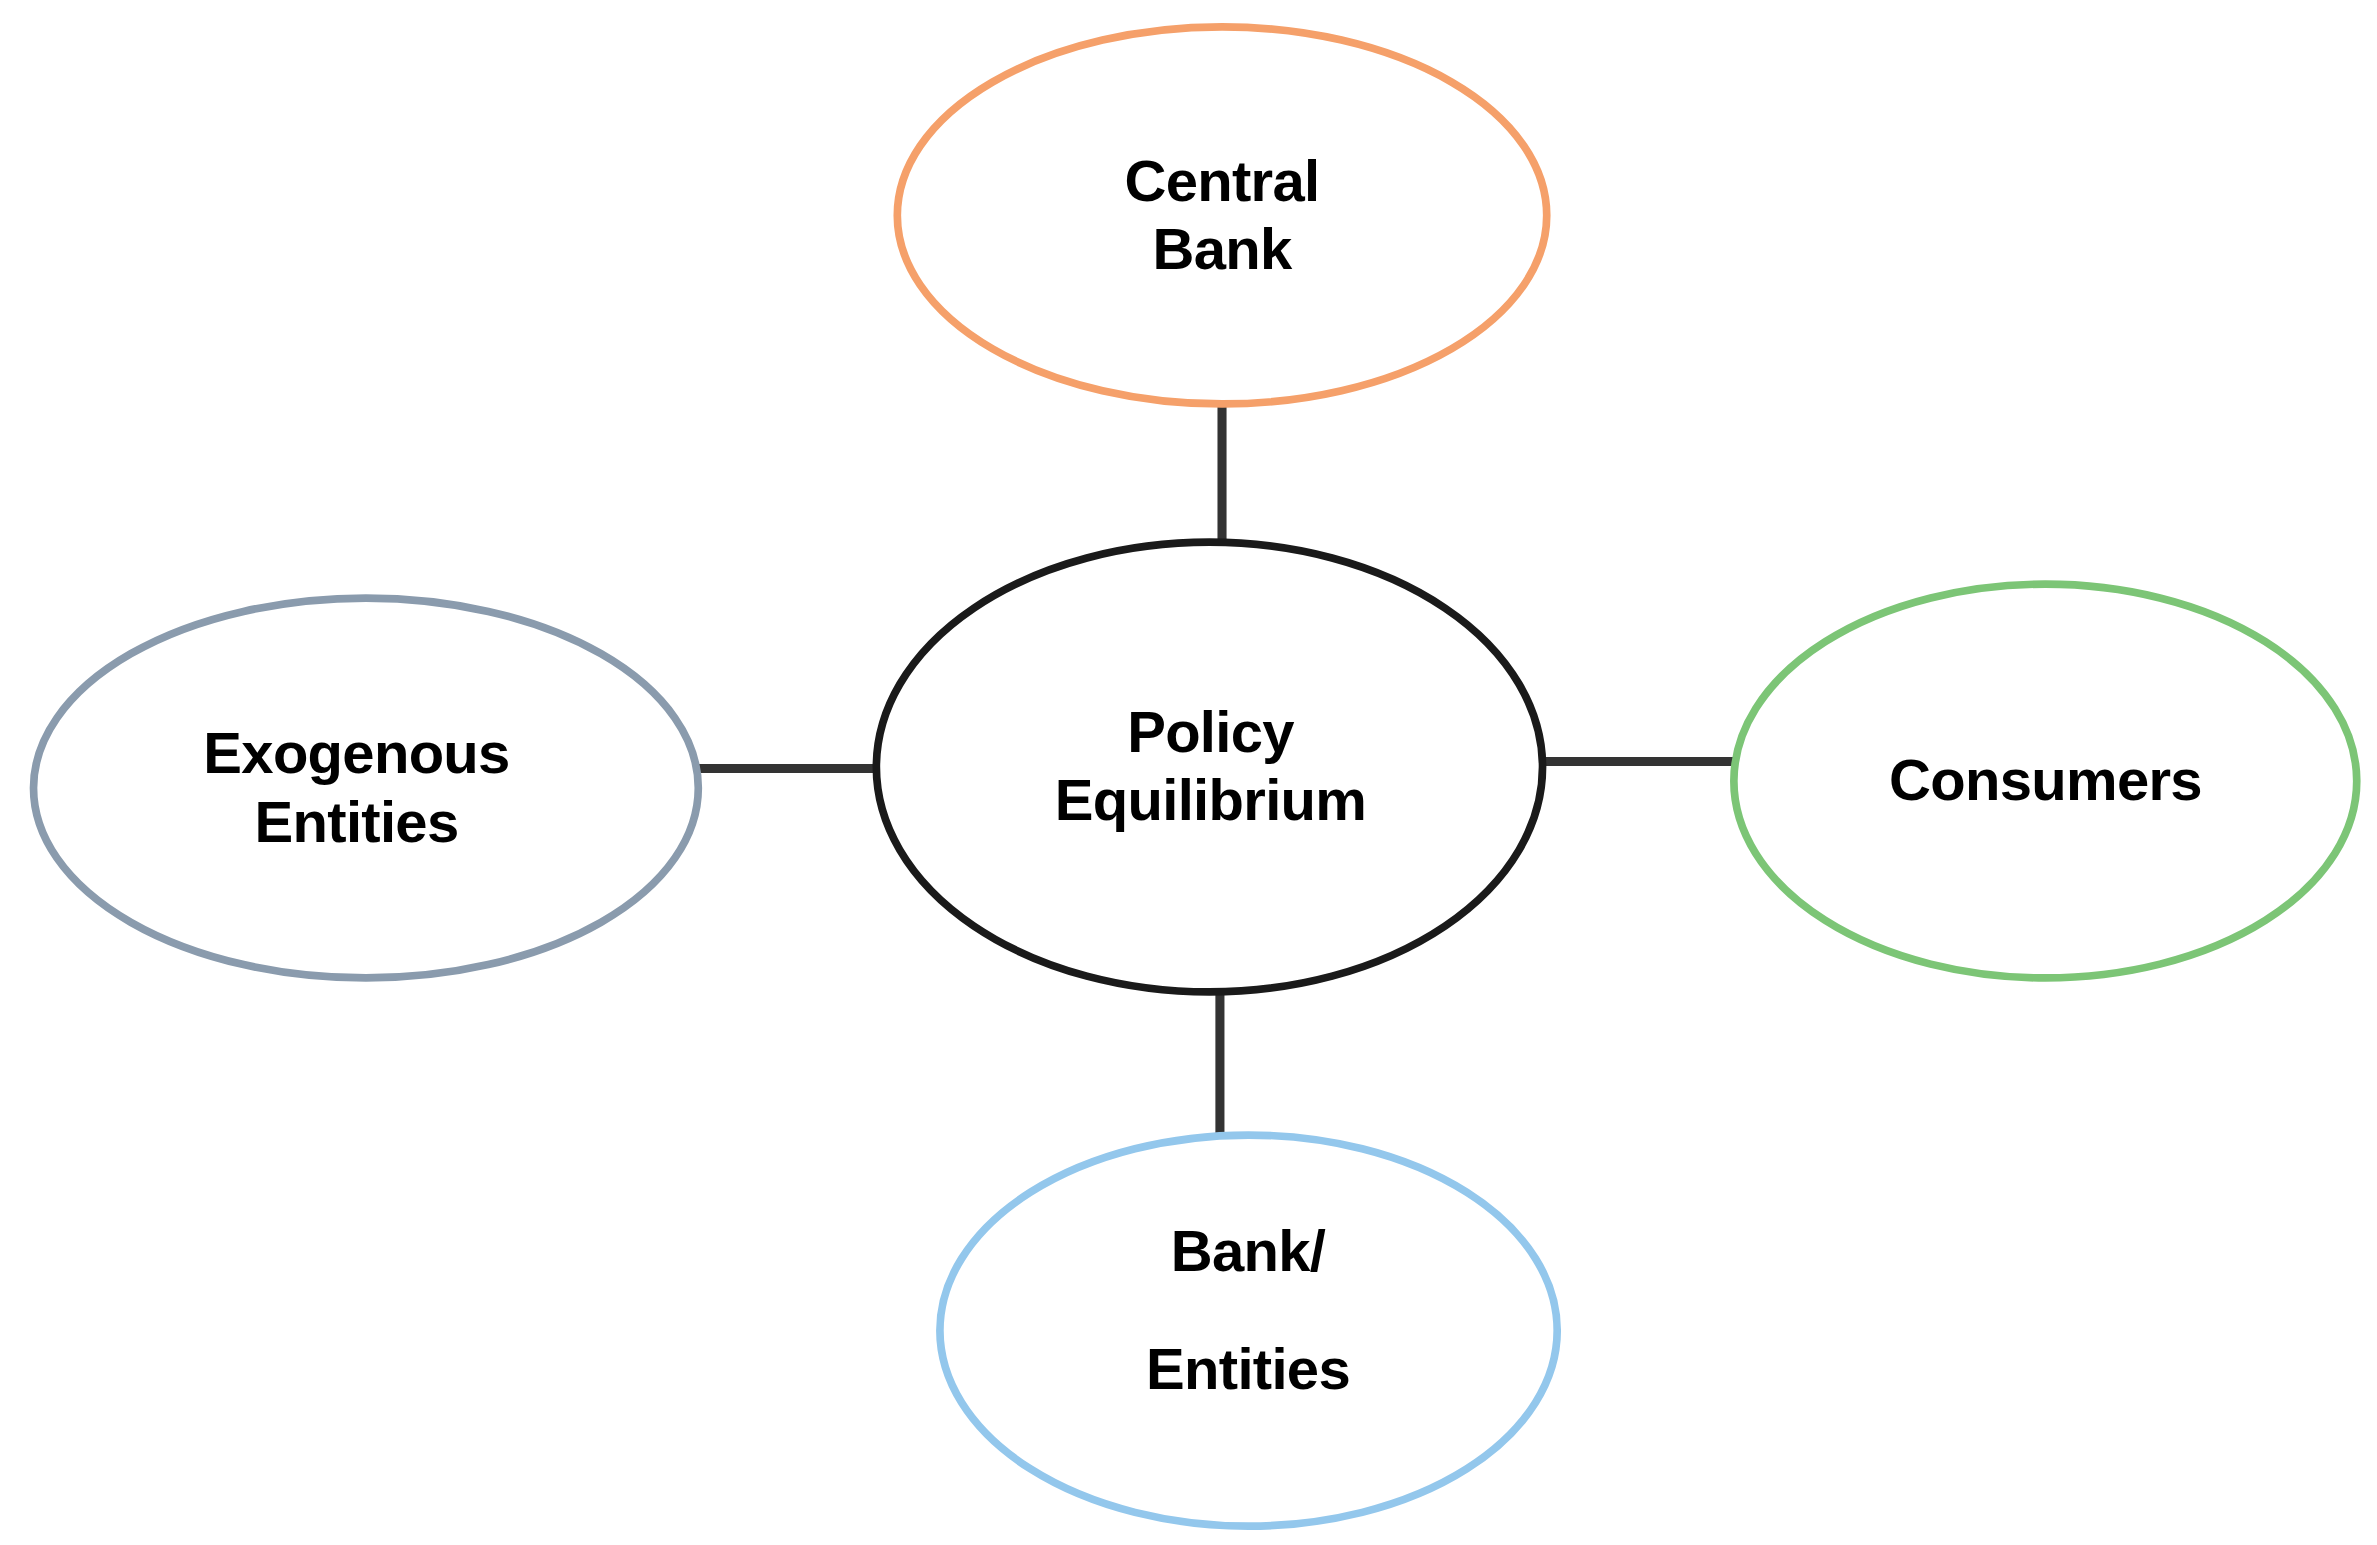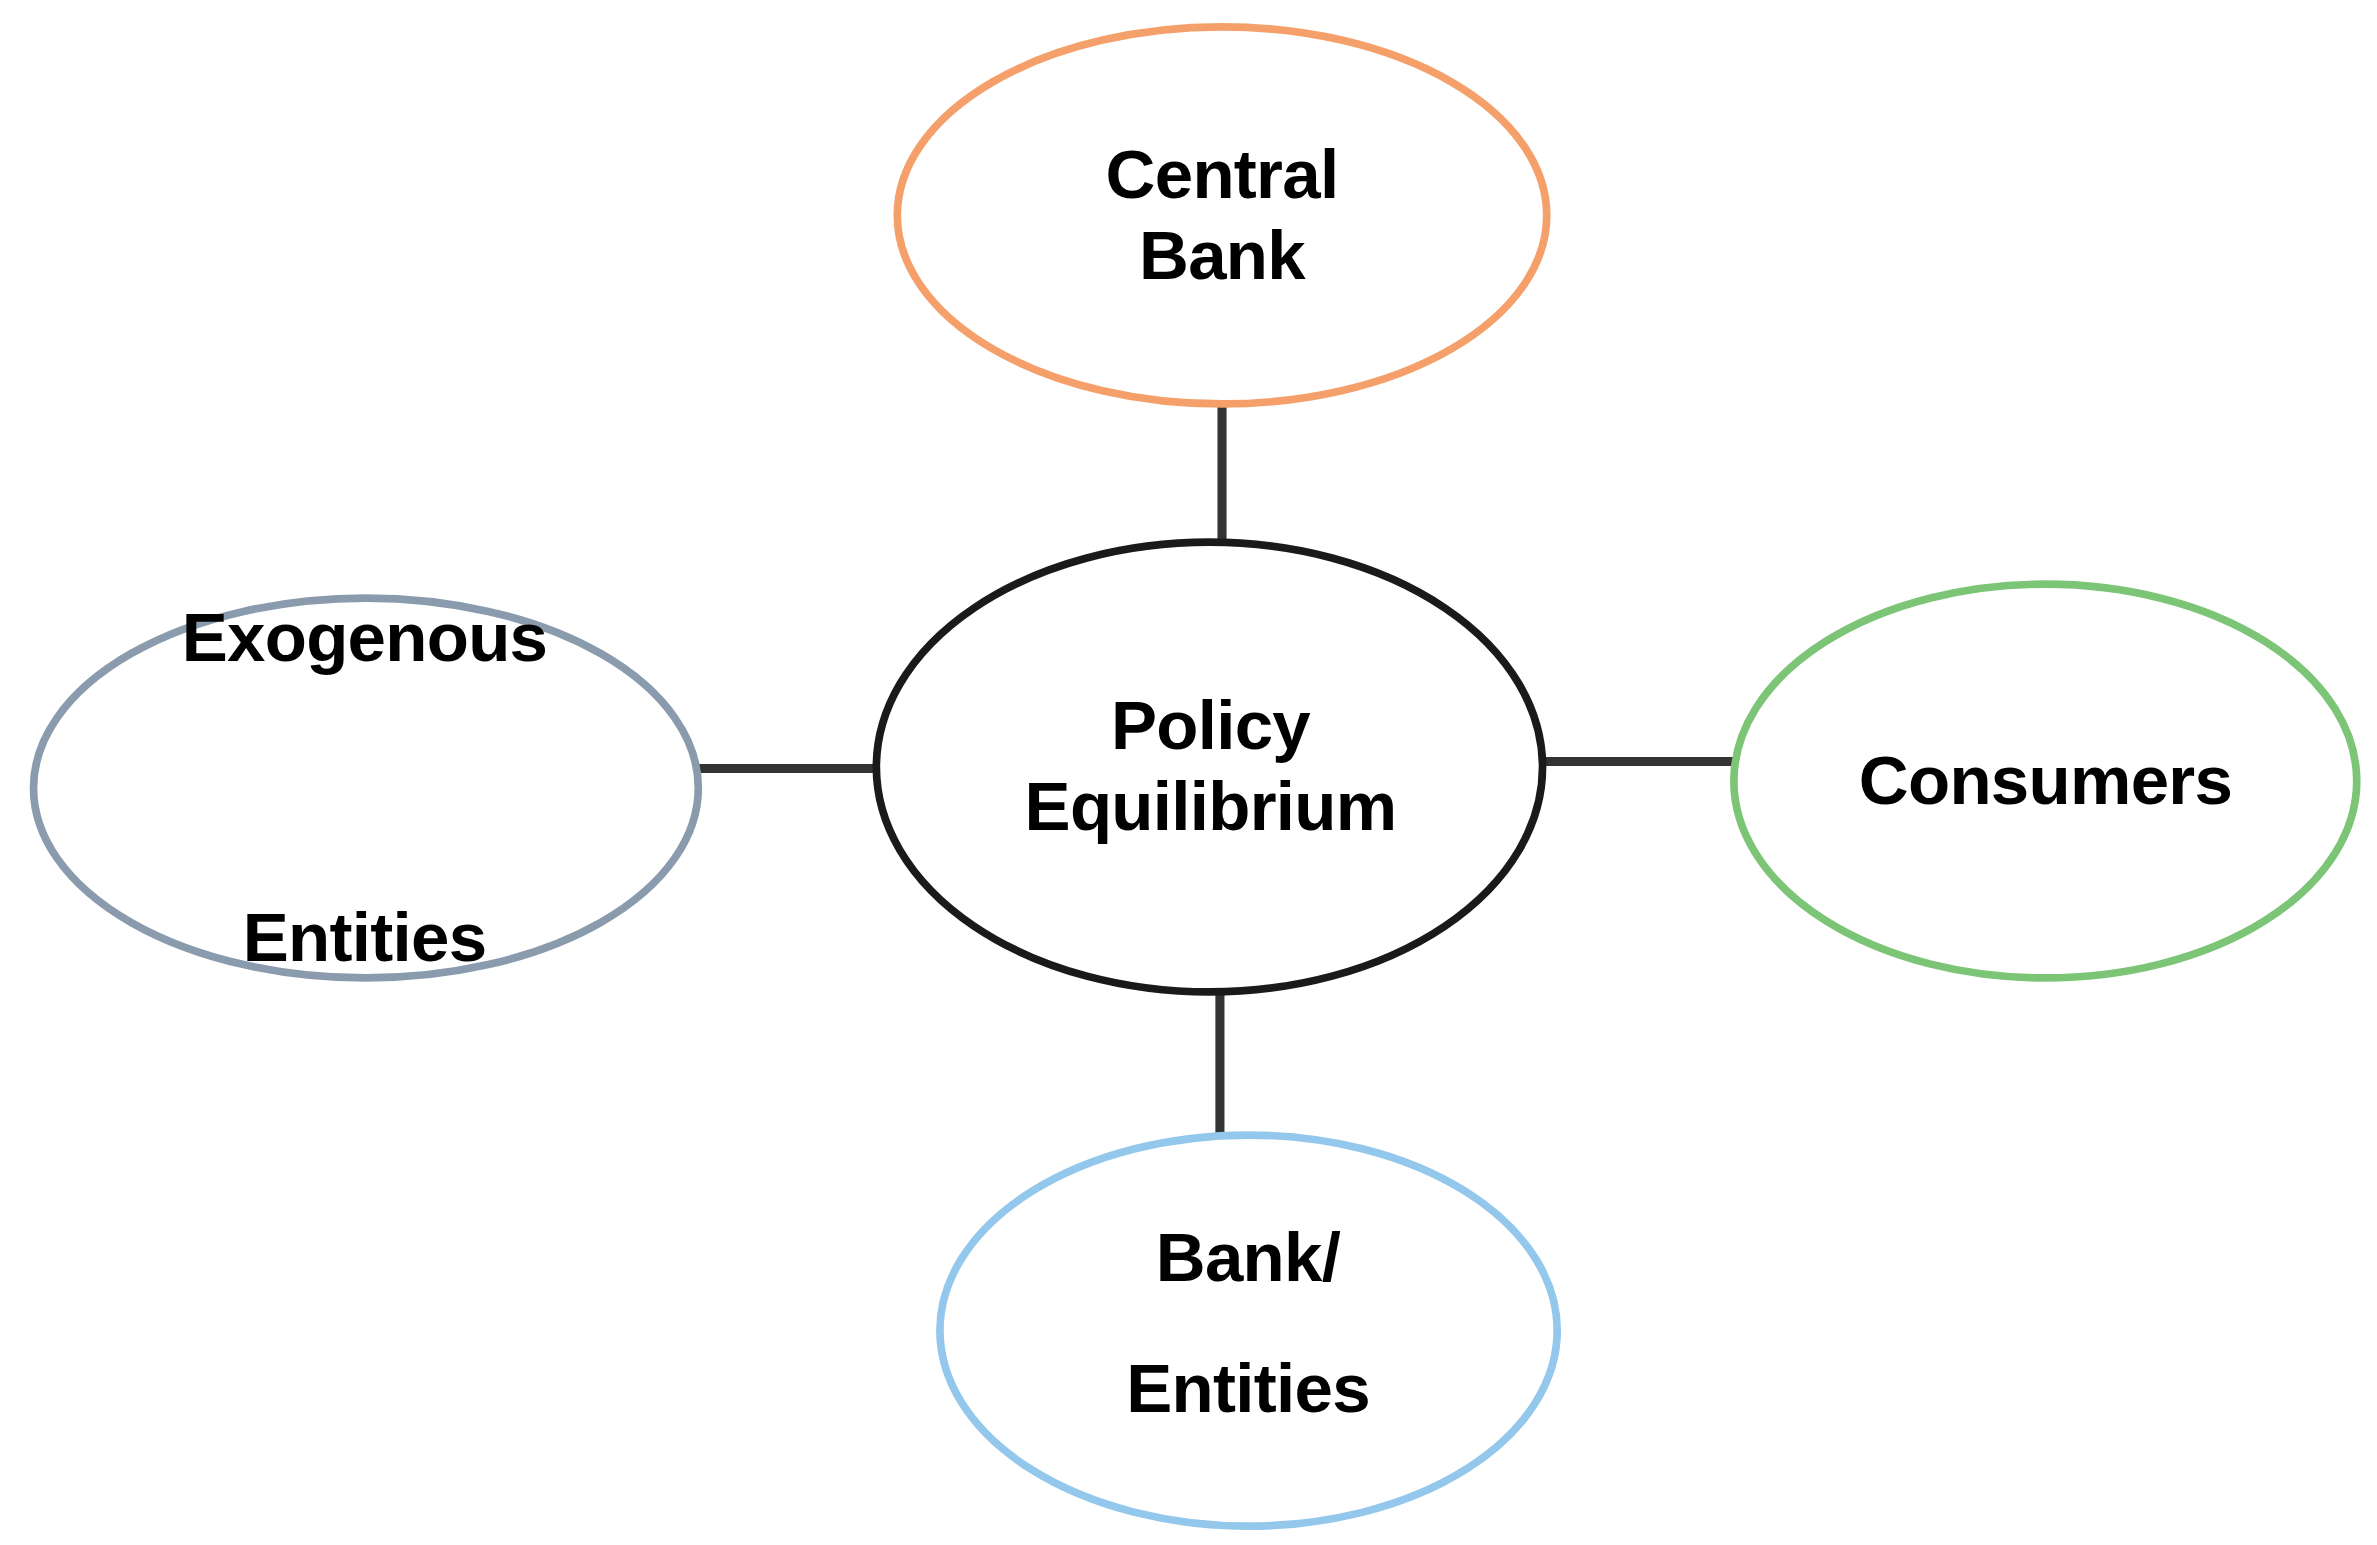--- a/index.html
+++ b/index.html
@@ -30,35 +30,35 @@
   .node-label {
     position: absolute;
     display: flex;
     flex-direction: column;
     align-items: center;
     justify-content: center;
     text-align: center;
     color: #000000;
     font-family: "Liberation Sans", sans-serif;
     font-weight: bold;
-    font-size: 69px;
+    font-size: 58px;
     line-height: 1.18;
     letter-spacing: -0.7px;
     pointer-events: none;
     white-space: nowrap;
   }
   .node-label .line { display: block; }
 
   
   #label-central-bank {
     left: 897px; top: 26.5px; width: 650px; height: 377px;
   }
   
   #label-exogenous-entities {
-    left: 32px; top: 597px; width: 665px; height: 381px; justify-content: space-between;
+    left: 24px; top: 597px; width: 665px; height: 381px;
   }
   
   #label-policy-equilibrium {
     left: 877px; top: 541px; width: 667px; height: 450px;
   }
   
   #label-consumers {
     left: 1734px; top: 583px; width: 623px; height: 395px;
   }
   

